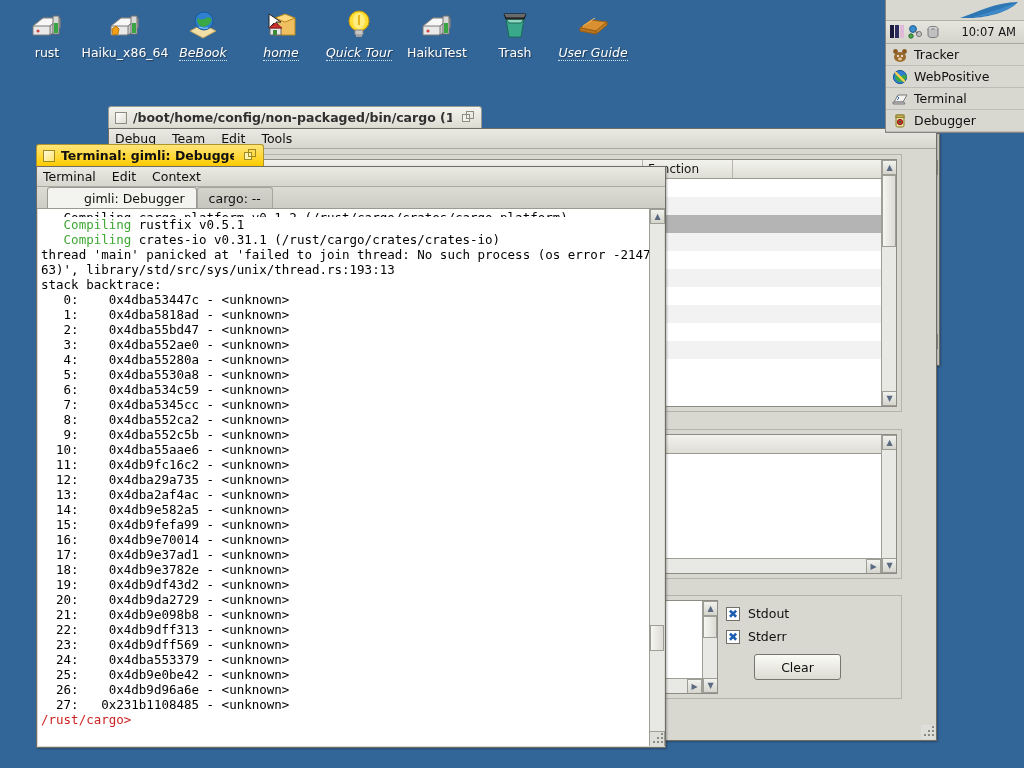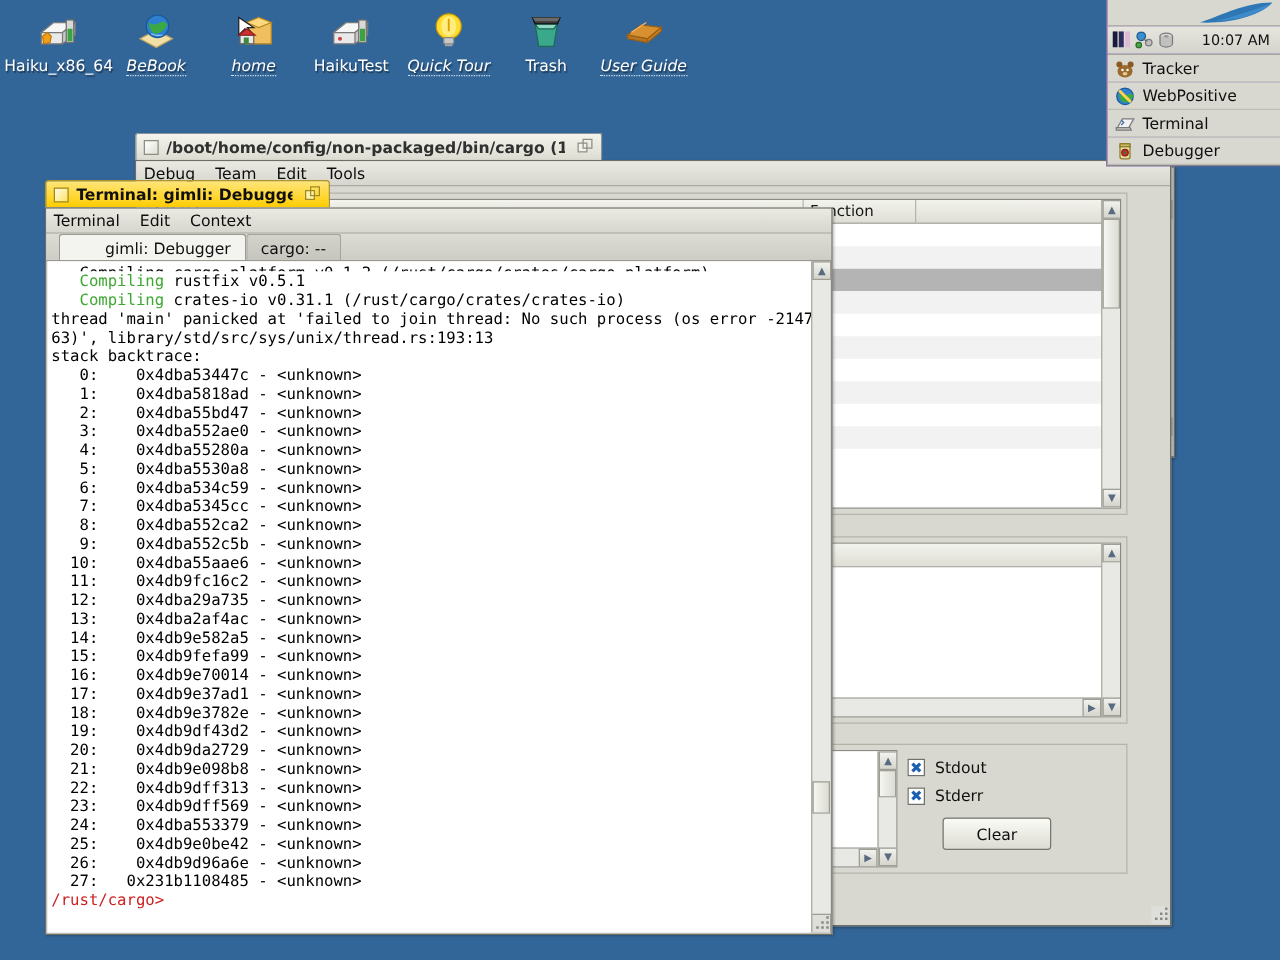--- a/index.html
+++ b/index.html
@@ -29,21 +29,21 @@
   .desk-icon .lbl {
     margin-top: 3px; color: #ffffff; font-size: 12.5px;
     text-shadow: 1px 1px 1px rgba(0,0,0,.45); white-space: nowrap;
   }
   .desk-icon .lbl.dotted { border-bottom: 1px dotted #cfe0ef; font-style: italic; }
 
   
   #deskbar {
     position: absolute; right: 0; top: 0;
     width: 139px;
-    background: #6d28d9;
+    background: #fde047;
     border-left: 1px solid #858585;
     border-bottom: 1px solid #858585;
     z-index: 50;
   }
   #deskbar-logo {
     height: 21px; background: #d8d8d0;
     border-bottom: 1px solid #b0b0a8;
     position: relative; overflow: hidden;
   }
   #deskbar-tray {
@@ -225,20 +225,33 @@
     background: #dededa; }
   .resize-grip b { position: absolute; width: 2px; height: 2px; background: #8a8a82; }
 </style>
 </head>
 <body>
 
 <div id="desktop">
 
   <div class="icon-row">
 
+    <div class="desk-icon">
+      <span class="glyph">
+        <svg width="36" height="36" viewBox="0 0 36 36">
+          <polygon points="4,20 14,12 31,12 31,22 20,29 4,29" fill="#e9e9e9" stroke="#7a7a7a" stroke-width="1"></polygon>
+          <polygon points="4,20 14,12 31,12 21,20" fill="#f7f7f7" stroke="#7a7a7a" stroke-width="1"></polygon>
+          <polygon points="21,20 31,12 31,22 21,29" fill="#c9c9c9" stroke="#7a7a7a" stroke-width="1"></polygon>
+          <rect x="24" y="10" width="6" height="18" fill="#d8d8d8" stroke="#6e6e6e"></rect>
+          <rect x="25" y="17" width="4" height="10" fill="#39a542"></rect>
+          <circle cx="9" cy="25" r="1.6" fill="#cc4444"></circle>
+        </svg>
+      </span>
+      <span class="lbl">rust</span>
+    </div>
 
     <div class="desk-icon">
       <span class="glyph">
         <svg width="36" height="36" viewBox="0 0 36 36">
           <polygon points="4,20 14,12 31,12 31,22 20,29 4,29" fill="#e9e9e9" stroke="#7a7a7a"></polygon>
           <polygon points="4,20 14,12 31,12 21,20" fill="#f7f7f7" stroke="#7a7a7a"></polygon>
           <polygon points="21,20 31,12 31,22 21,29" fill="#c9c9c9" stroke="#7a7a7a"></polygon>
           <rect x="24" y="10" width="6" height="18" fill="#d8d8d8" stroke="#6e6e6e"></rect>
           <rect x="25" y="17" width="4" height="10" fill="#39a542"></rect>
           <path d="M5,23 l4,-3 3,3 -1,5 -5,1z" fill="#f0a018" stroke="#c07808"></path>
@@ -269,42 +282,42 @@
           <polygon points="6,22 12.5,17 19,22" fill="#d03030" stroke="#902020"></polygon>
           <rect x="10" y="24" width="4" height="5" fill="#3a8a3a"></rect>
         </svg>
       </span>
       <span class="lbl dotted">home</span>
     </div>
 
     <div class="desk-icon">
       <span class="glyph">
         <svg width="36" height="36" viewBox="0 0 36 36">
+          <circle cx="18" cy="15" r="10" fill="#ffdd33" stroke="#cc9900"></circle>
+          <ellipse cx="18" cy="15" rx="6" ry="8" fill="#fff3a0" opacity=".7"></ellipse>
+          <rect x="14" y="24" width="8" height="5" rx="1" fill="#c8c8c8" stroke="#888"></rect>
+          <rect x="15" y="29" width="6" height="2" fill="#a0a0a0"></rect>
+          <path d="M18,9 v10" stroke="#e0a000" stroke-width="1.5" fill="none"></path>
+        </svg>
+      </span>
+      <span class="lbl dotted">Quick Tour</span>
+    </div>
+
+    <div class="desk-icon">
+      <span class="glyph">
+        <svg width="36" height="36" viewBox="0 0 36 36">
           <polygon points="4,20 14,12 31,12 31,22 20,29 4,29" fill="#e9e9e9" stroke="#7a7a7a"></polygon>
           <polygon points="4,20 14,12 31,12 21,20" fill="#f7f7f7" stroke="#7a7a7a"></polygon>
           <polygon points="21,20 31,12 31,22 21,29" fill="#c9c9c9" stroke="#7a7a7a"></polygon>
           <rect x="24" y="10" width="6" height="18" fill="#d8d8d8" stroke="#6e6e6e"></rect>
           <rect x="25" y="17" width="4" height="10" fill="#39a542"></rect>
           <circle cx="9" cy="25" r="1.6" fill="#cc4444"></circle>
         </svg>
       </span>
       <span class="lbl">HaikuTest</span>
-    </div>
-
-    <div class="desk-icon">
-      <span class="glyph">
-        <svg width="36" height="36" viewBox="0 0 36 36">
-          <circle cx="18" cy="15" r="10" fill="#ffdd33" stroke="#cc9900"></circle>
-          <ellipse cx="18" cy="15" rx="6" ry="8" fill="#fff3a0" opacity=".7"></ellipse>
-          <rect x="14" y="24" width="8" height="5" rx="1" fill="#c8c8c8" stroke="#888"></rect>
-          <rect x="15" y="29" width="6" height="2" fill="#a0a0a0"></rect>
-          <path d="M18,9 v10" stroke="#e0a000" stroke-width="1.5" fill="none"></path>
-        </svg>
-      </span>
-      <span class="lbl dotted">Quick Tour</span>
     </div>
 
     <div class="desk-icon">
       <span class="glyph">
         <svg width="36" height="36" viewBox="0 0 36 36">
           <polygon points="9,13 27,13 24,31 12,31" fill="#3aa88a" stroke="#1c6a55"></polygon>
           <polygon points="9,13 27,13 24,17 12,17" fill="#8fd9c4" stroke="#1c6a55"></polygon>
           <polygon points="7,8 29,8 27,13 9,13" fill="#3a3a3a" stroke="#111"></polygon>
           <polygon points="7,8 29,8 27,11 9,11" fill="#6a6a6a"></polygon>
         </svg>

